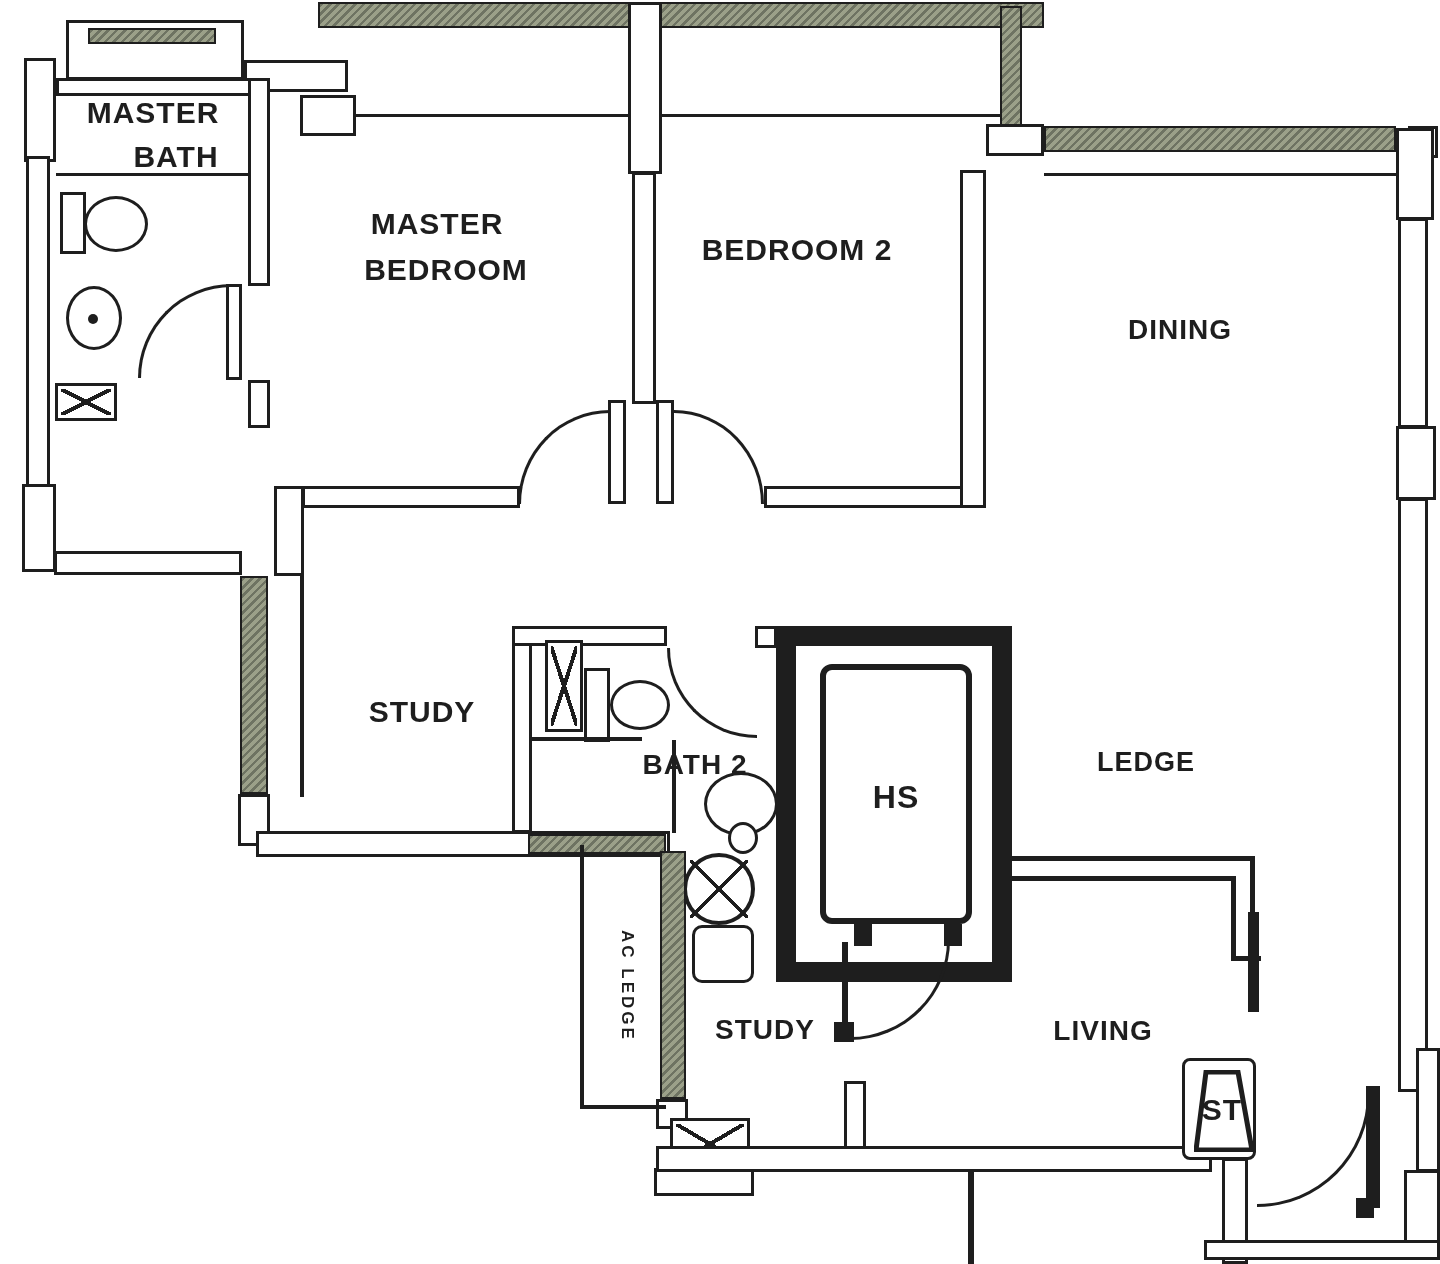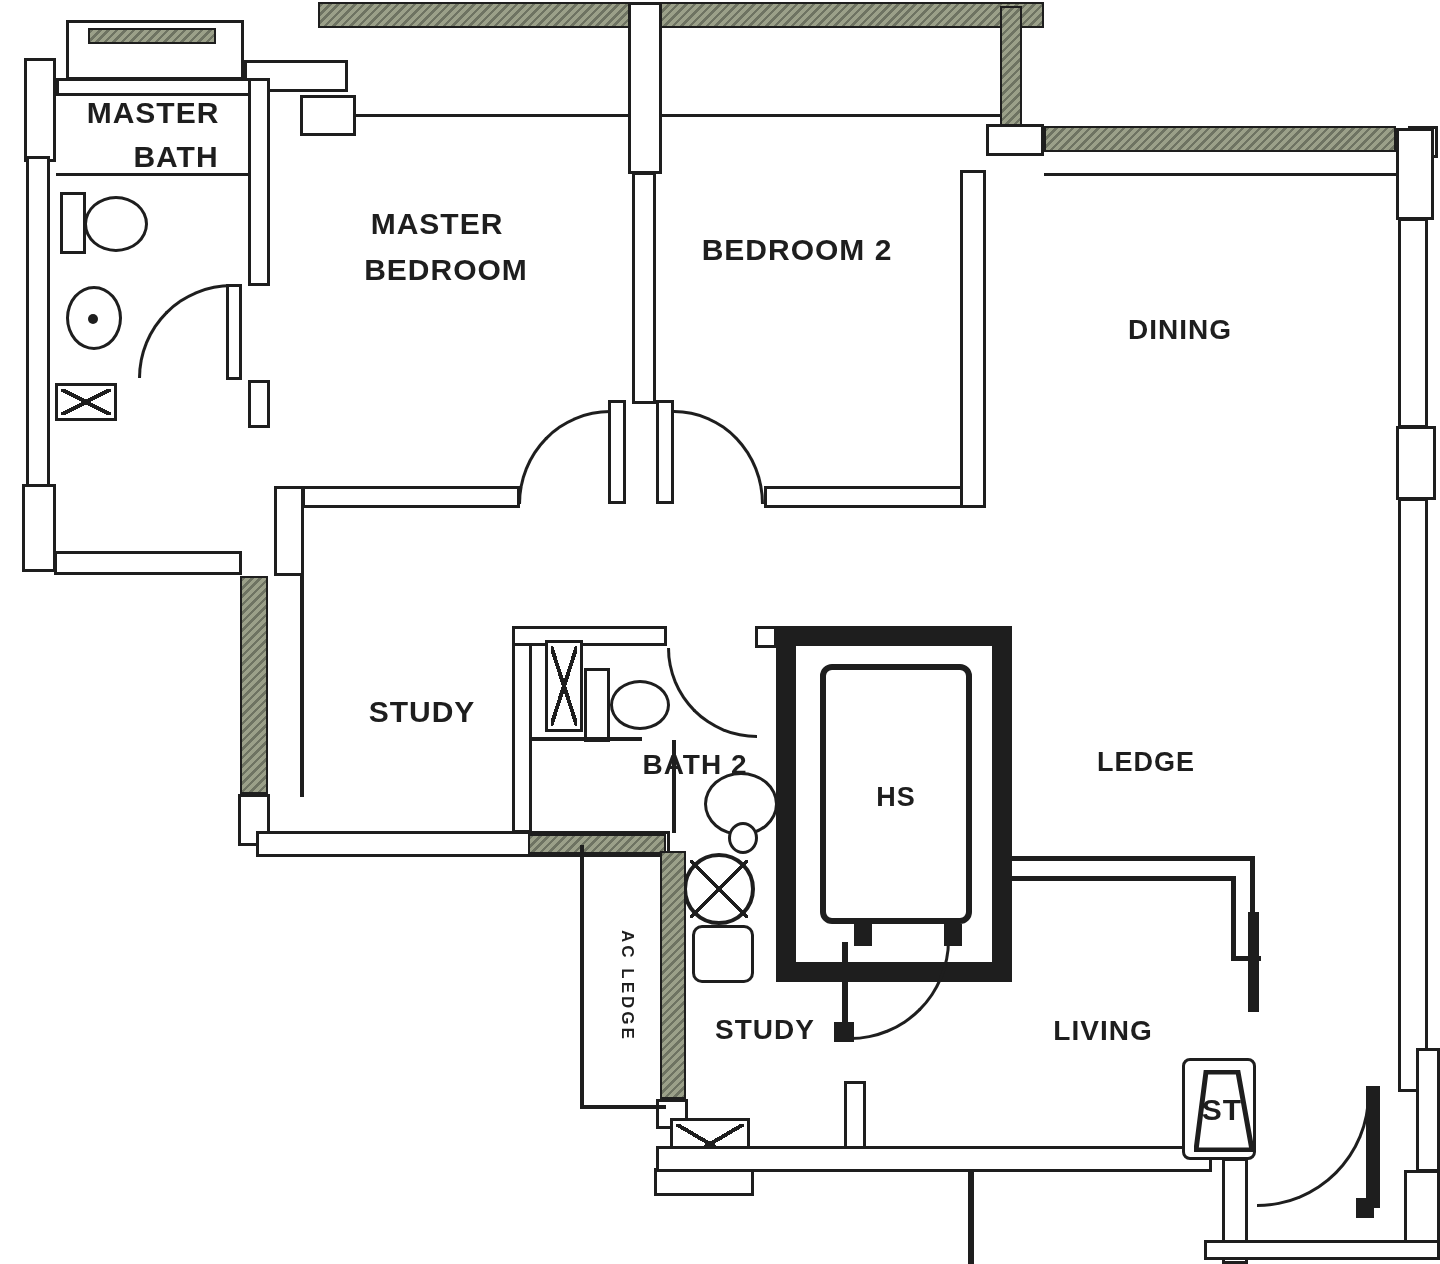--- a/index.html
+++ b/index.html
@@ -27,21 +27,21 @@
   .arc.tr{border-top-width:3px;border-right-width:3px;border-radius:0 100% 0 0;}
   .arc.bl{border-bottom-width:3px;border-left-width:3px;border-radius:0 0 0 100%;}
   .arc.br{border-bottom-width:3px;border-right-width:3px;border-radius:0 0 100% 0;}
   .ellipse{position:absolute;border:3px solid var(--ink);border-radius:50%;background:var(--paper);}
   .x::before{content:"";position:absolute;inset:3px;
     background:
       linear-gradient(to top right, transparent calc(50% - 2px), var(--ink) calc(50% - 2px) calc(50% + 2px), transparent calc(50% + 2px)),
       linear-gradient(to top left,  transparent calc(50% - 2px), var(--ink) calc(50% - 2px) calc(50% + 2px), transparent calc(50% + 2px));}
   .lbl{position:absolute;color:var(--ink);font-weight:700;white-space:nowrap;
        transform:translate(-50%,-50%);letter-spacing:1px;}
-  .s30{font-size:30px;} .s28{font-size:28px;} .s27{font-size:27px;} .s32{font-size:27px;}
+  .s30{font-size:30px;} .s28{font-size:28px;} .s27{font-size:27px;} .s32{font-size:32px;}
   .s22{font-size:30px;}
   .vlabel{position:absolute;color:var(--ink);font-weight:700;font-size:17px;letter-spacing:3px;
           white-space:nowrap;transform:rotate(90deg);transform-origin:0 0;}
   .watermark{position:absolute;left:0;top:1122px;width:277px;height:42px;background:var(--wm-bg);
              color:var(--wm-text);font-size:20px;font-weight:400;display:flex;align-items:center;
              padding-left:10px;letter-spacing:.5px;}
 </style>
 </head>
 <body>
 

